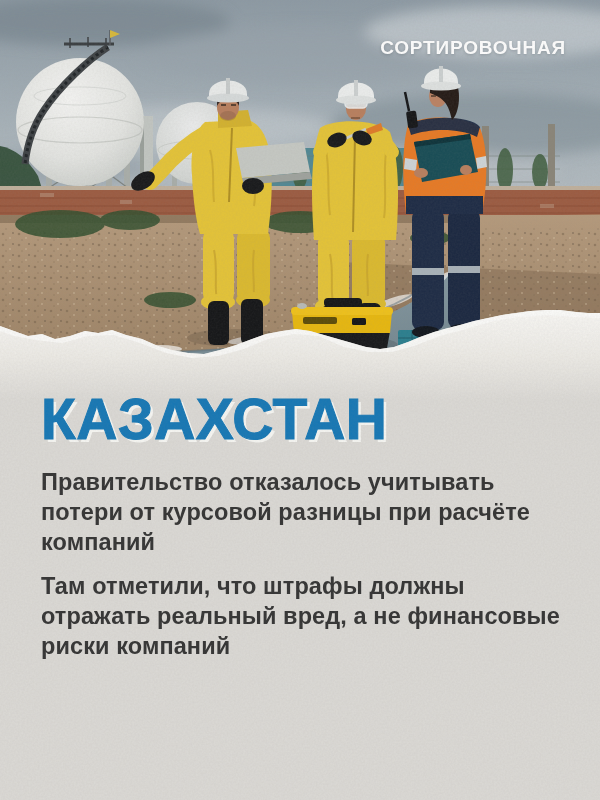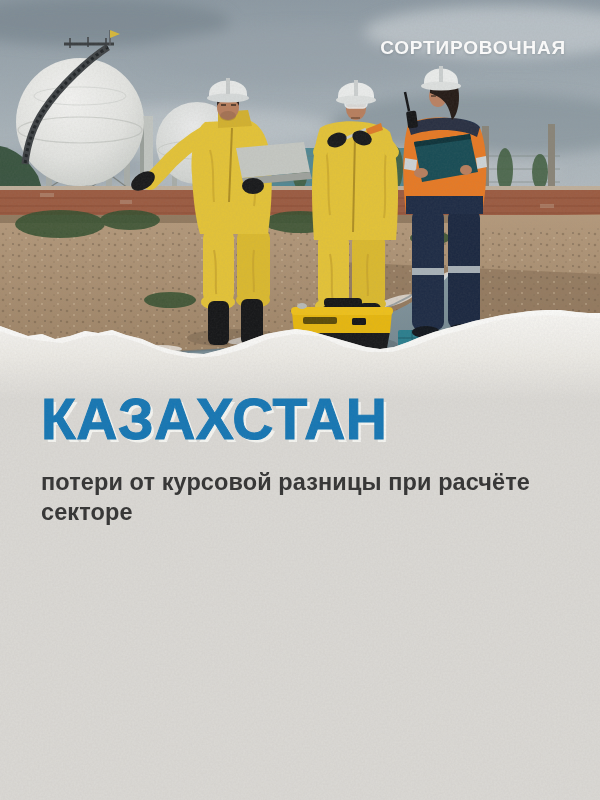--- a/index.html
+++ b/index.html
@@ -335,22 +335,28 @@
         <path d="M0,326 L14,331 L28,336 L42,334 L55,339 L70,336 L85,331 L98,333 L112,330 L126,335 L142,339 L158,346 L172,350 L188,353 L204,354 L220,350 L236,345 L252,339 L266,334 L282,331 L296,329 L310,331 L324,335 L338,339 L352,343 L366,347 L380,349 L394,347 L408,342 L420,337 L434,332 L448,328 L460,325 L474,321 L488,318 L502,315 L516,313 L530,311 L546,310 L560,310 L576,312 L588,313 L600,313 L600,318 L574,317 L548,315 L520,317 L494,321 L466,329 L440,336 L414,346 L392,352 L368,352 L344,347 L318,336 L294,334 L268,339 L244,349 L218,356 L192,358 L166,353 L140,343 L114,335 L88,336 L62,343 L36,340 L14,336 L0,331 Z" fill="#fdfdfb" opacity="0.8"></path>
       </g>
     </svg>
 
     <div class="brand">СОРТИРОВОЧНАЯ</div>
   </div>
 
   <div class="content">
     <h1 class="headline">КАЗАХСТАН</h1>
     <p class="body-par">
+      <span>Правительство отказалось учитывать</span>
       <span>потери от курсовой разницы при расчёте</span>
-      <span>секторе</span>
+      <span>компаний</span>
+    </p>
+    <p class="body-par">
+      <span>Там отметили, что штрафы должны</span>
+      <span>отражать реальный вред, а не финансовые</span>
+      <span>риски компаний</span>
     </p>
   </div>
 
   <svg class="noise" width="600" height="800" xmlns="http://www.w3.org/2000/svg">
     <filter id="paperNoise">
       <feTurbulence type="fractalNoise" baseFrequency="0.55" numOctaves="2" stitchTiles="stitch" result="n"></feTurbulence>
       <feColorMatrix in="n" type="matrix" values="0 0 0 0 0.28  0 0 0 0 0.27  0 0 0 0 0.25  0 0 0 0.22 0"></feColorMatrix>
     </filter>
     <rect width="600" height="800" filter="url(#paperNoise)" opacity="0.55"></rect>
   </svg>

